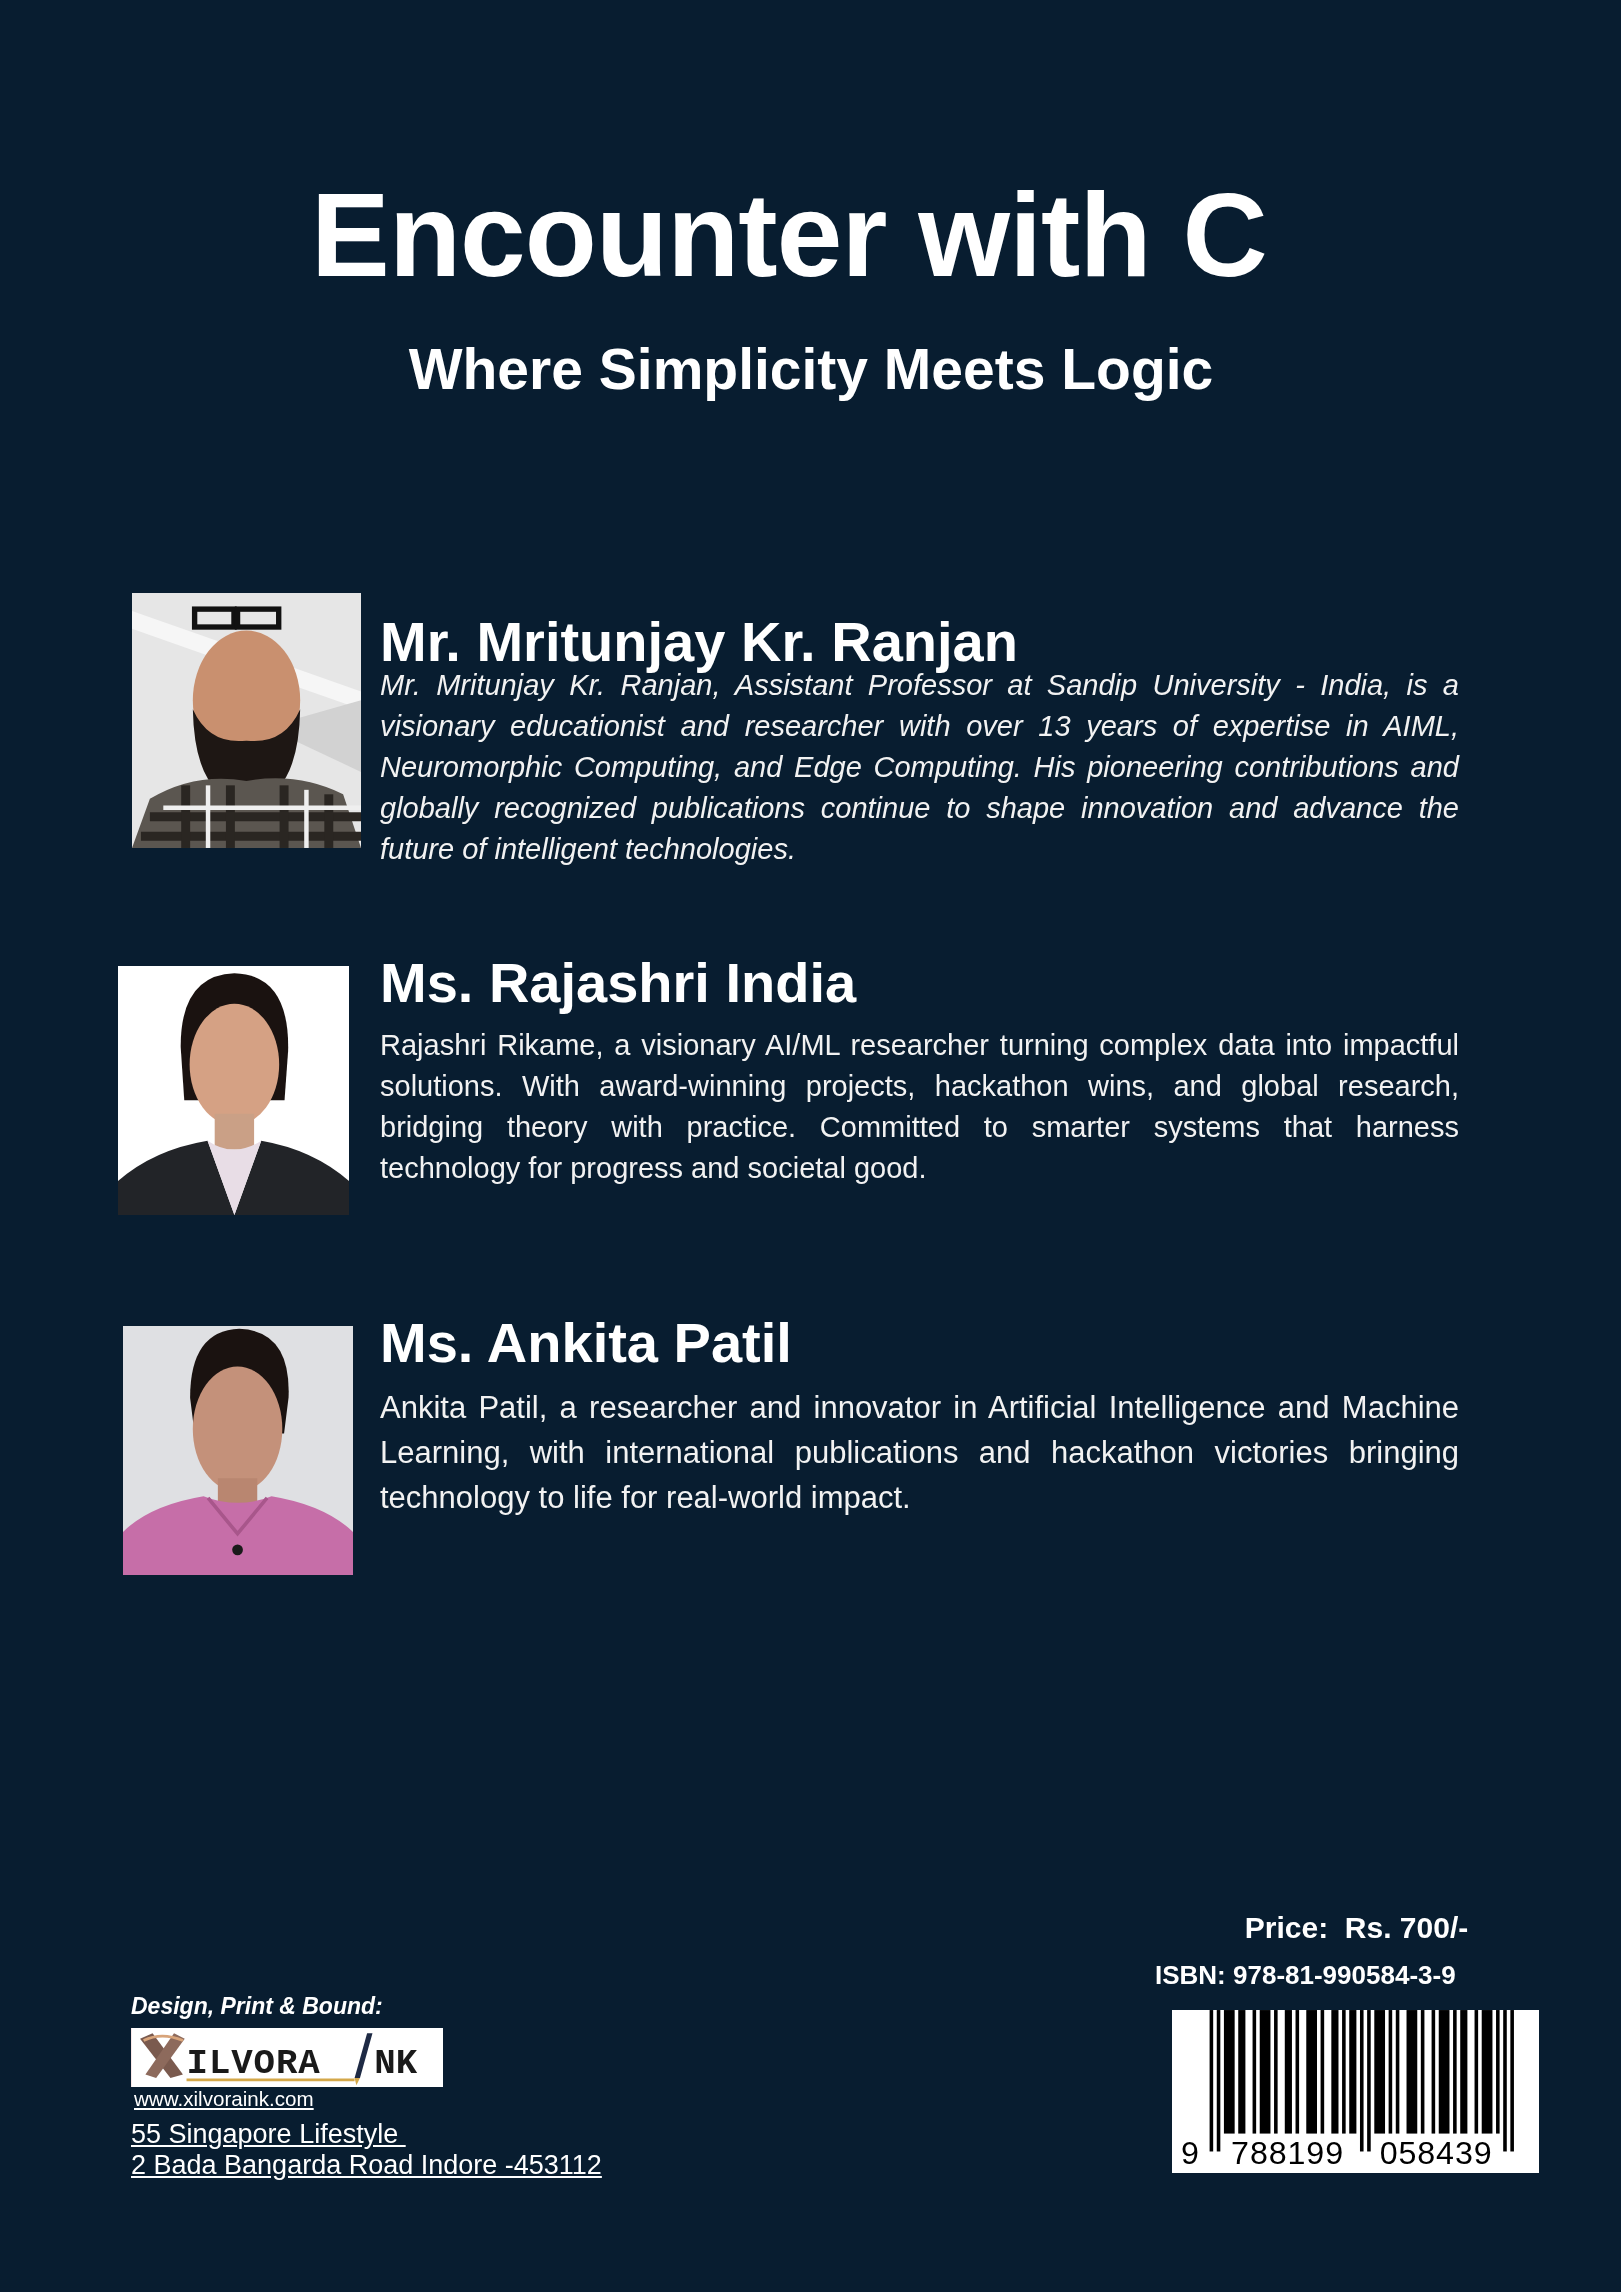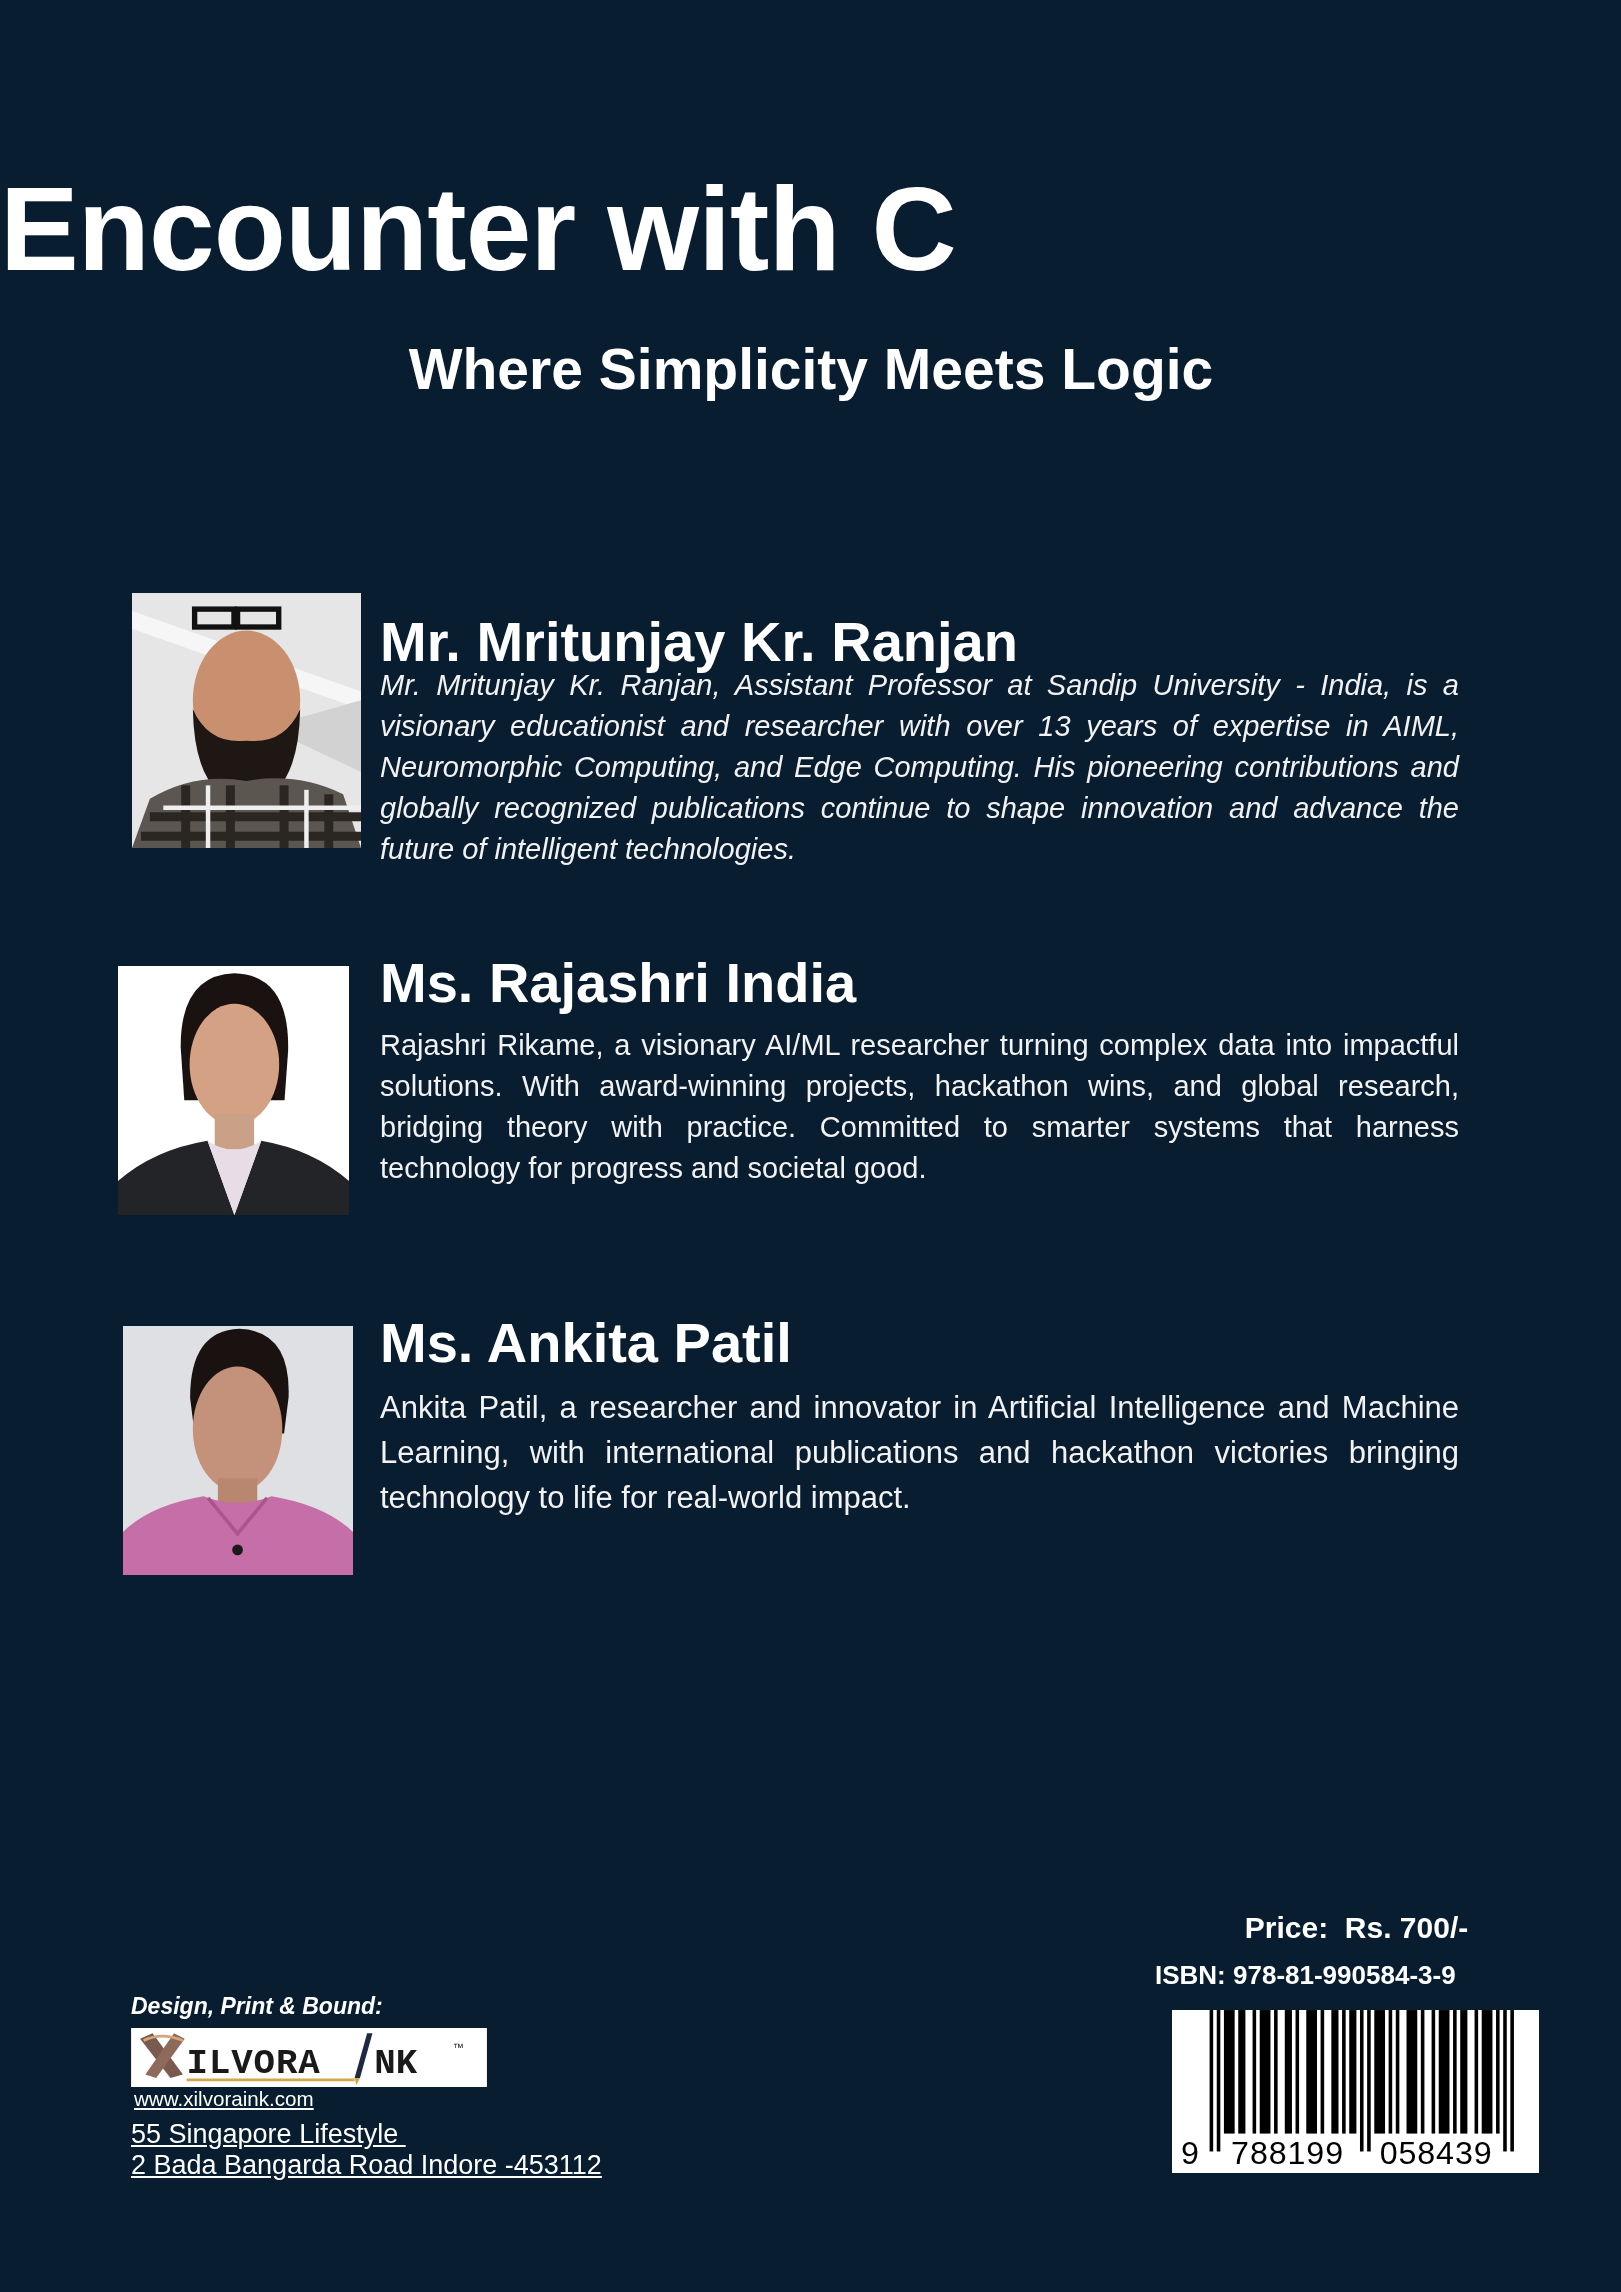--- a/index.html
+++ b/index.html
@@ -12,21 +12,22 @@
       background: #081d30;
       color: #ffffff;
       font-family: "Liberation Sans", "DejaVu Sans", sans-serif;
       position: relative;
       overflow: hidden;
     }
     .title {
       position: absolute;
       left: 0;
       width: 1578px;
-      top: 162px;
+      top: 168px;
+      text-align: center;
       font-size: 118px;
       font-weight: bold;
       letter-spacing: -0.9px;
       line-height: 134px;
       font-family: "Liberation Sans", sans-serif;
     }
     .subtitle {
       position: absolute;
       left: 0;
       width: 1622px;
@@ -72,21 +73,21 @@
       top: 1993px;
       font-size: 23px;
       font-weight: bold;
       font-style: italic;
       font-family: "Liberation Sans", sans-serif;
     }
     .publisher-logo {
       position: absolute;
       left: 131px;
       top: 2028px;
-      width: 356px;
+      width: 312px;
       height: 59px;
       background: #b91c1c;
       overflow: hidden;
     }
     .publisher-url {
       position: absolute;
       left: 134px;
       top: 2087px;
       font-size: 20.6px;
       text-decoration: underline;

